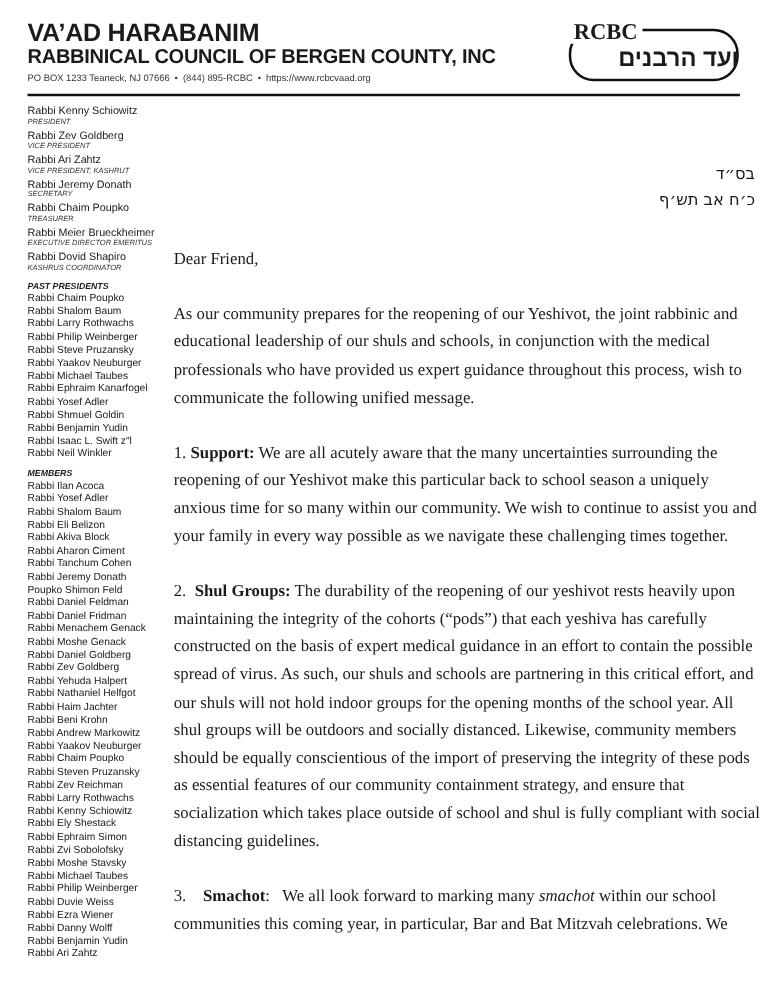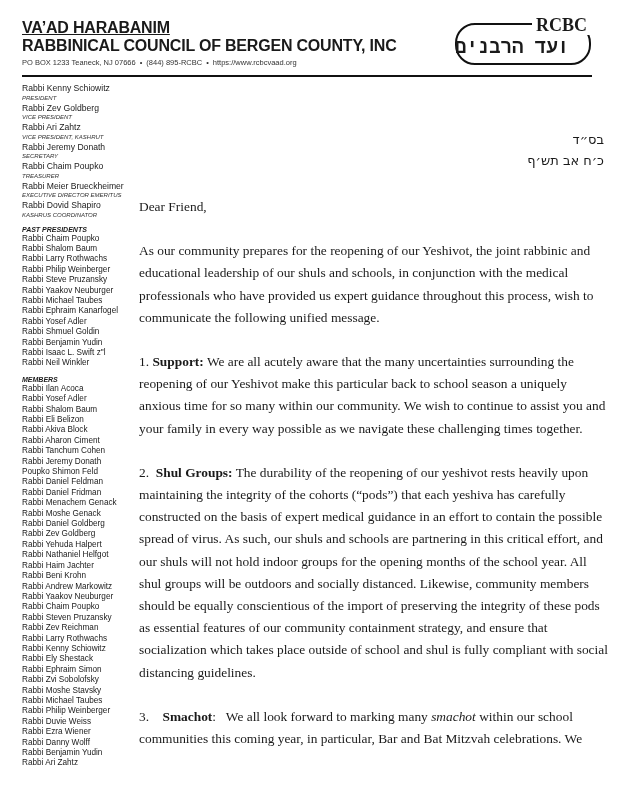--- a/index.html
+++ b/index.html
@@ -1,29 +1,29 @@
 <!DOCTYPE html>
 <html><head>
   <meta charset="utf-8">
   <style>
     html, body { margin: 0; padding: 0; background: #ffffff; }
     body { width: 618px; height: 800px; position: relative; overflow: hidden; color: #1a1a1a; }
 
     .header { position: absolute; left: 22px; top: 18px; width: 570px; }
-    .org-line1 { font-family: "Liberation Sans", sans-serif; font-weight: bold; font-size: 16px; line-height: 19px; letter-spacing: -0.2px; text-decoration: underline; }
+    .org-line1 { font-family: "Liberation Sans", sans-serif; font-weight: bold; font-size: 20px; line-height: 19px; letter-spacing: -0.2px; }
     .org-line2 { font-family: "Liberation Sans", sans-serif; font-weight: bold; font-size: 16px; line-height: 18px; letter-spacing: -0.2px; }
     .contact { font-family: "Liberation Sans", sans-serif; font-size: 7.5px; line-height: 12px; color: #333; margin-top: 2px; }
     .contact .sep { margin: 0 4px; }
     .header-rule { position: absolute; left: 22px; top: 75px; width: 570px; height: 2px; background: #111; }
 
     .logo { position: absolute; left: 455px; top: 17px; width: 136px; height: 47px; }
     .logo-box { position: absolute; left: 0; top: 6px; width: 132px; height: 38px; border: 2px solid #111; border-radius: 20px; }
-    .logo-top { position: absolute; left: 0; width: 136px; top: -2px; text-align: right; font-family: "Liberation Serif", serif; font-weight: bold; font-size: 18px; line-height: 20px; }
+    .logo-top { position: absolute; left: 0; width: 136px; top: -2px; text-align: left; font-family: "Liberation Serif", serif; font-weight: bold; font-size: 18px; line-height: 20px; }
     .logo-top span { background: #fff; padding: 0 4px; }
-    .logo-heb { position: absolute; left: 0; width: 136px; top: 20px; text-align: left; font-family: Liberation Mono, monospace; font-weight: bold; font-size: 19px; line-height: 22px; direction: rtl; }
+    .logo-heb { position: absolute; left: 0; width: 136px; top: 20px; text-align: right; font-family: Liberation Sans, sans-serif; font-weight: bold; font-size: 19px; line-height: 22px; direction: rtl; }
 
     .sidebar { position: absolute; left: 22px; top: 83px; width: 115px; font-family: "Liberation Sans", sans-serif; }
     .off-name { font-size: 8.6px; line-height: 10.5px; }
     .off-title { font-size: 6px; line-height: 8px; font-style: italic; color: #333; }
     .officer { margin-bottom: 1px; }
     .section-head { font-size: 7px; font-weight: bold; font-style: italic; line-height: 9px; margin-top: 6px; }
     .member { font-size: 8.2px; line-height: 10.4px; }
 
     .hebrew-date { position: absolute; right: 14px; top: 129px; text-align: right; font-family: "DejaVu Sans", sans-serif; font-size: 13px; line-height: 21px; direction: rtl; }
 

